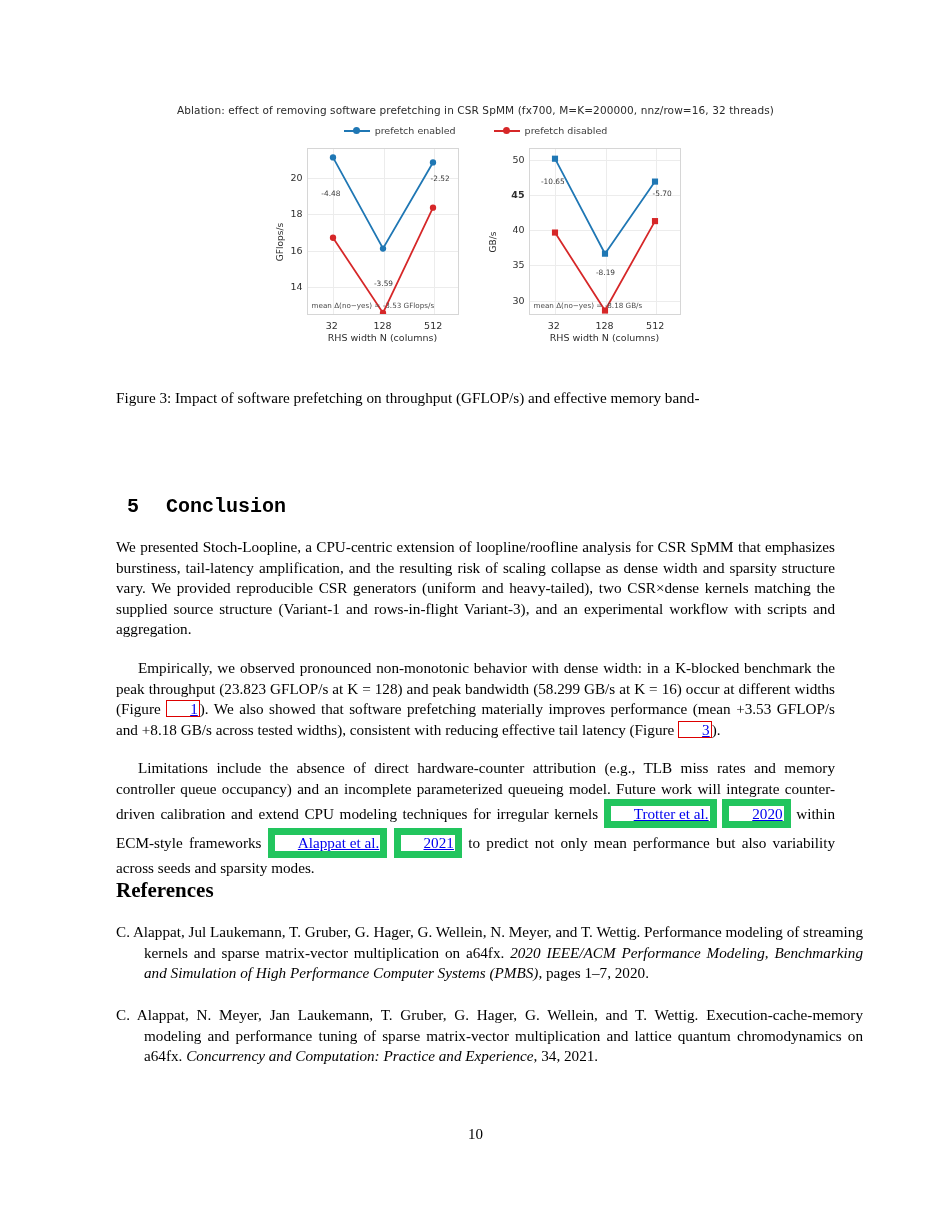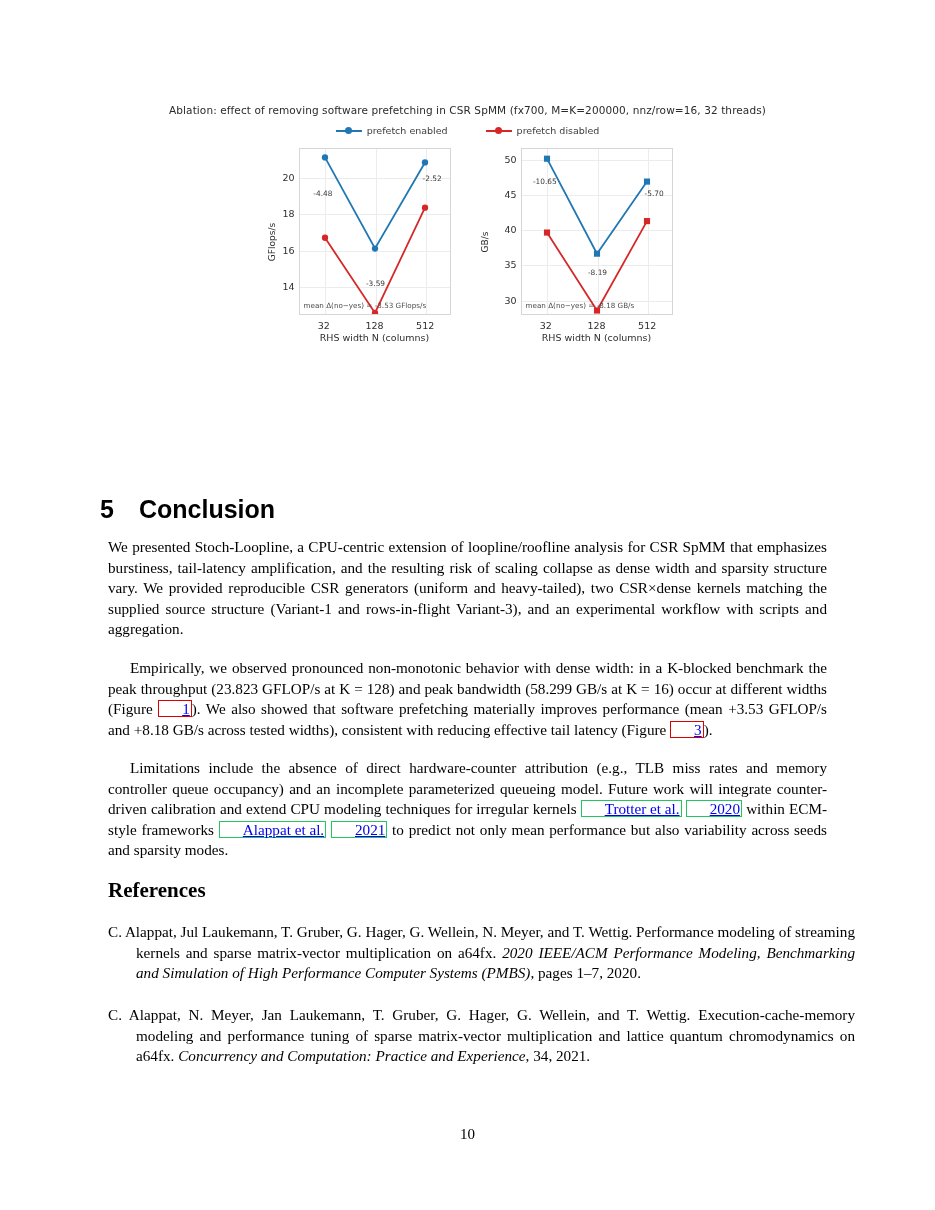--- a/index.html
+++ b/index.html
@@ -4,21 +4,21 @@
 <style>
   html, body { margin:0; padding:0; }
   body {
     width:935px; height:1210px;
     background:#ffffff;
     font-family:"Liberation Serif", serif;
     color:#000;
     position:relative;
     overflow:hidden;
   }
-  .page { position:relative; width:811px; height:1210px; }
+  .page { position:relative; width:811px; height:1210px;margin-left:8px; }
 
   
   .figure-block { position:absolute; left:0; top:104px; width:935px; }
   .fig-title {
     text-align:center;
     font-family:"DejaVu Sans", sans-serif;
     font-size:10.5px;
     color:#2a2a2a;
     letter-spacing:0.1px;
   }
@@ -106,24 +106,24 @@
     font-size:15.2px;
     line-height:20.6px;
     text-align:justify;
     text-justify:inter-word;
     color:#000;
   }
   .caption { top:388px; }
   .caption .hang { display:block; }
 
   h2.section {
-    position:absolute; left:100px; top:495px;
-    font-size:25px; font-weight:bold;
+    position:absolute; left:119px; top:495px;
+    font-size:20px; font-weight:bold;
     margin:0;
-    font-family:Liberation Sans, sans-serif;
+    font-family:Liberation Mono, monospace;
   }
   h2.section .num { display:inline-block; width:39px; }
 
   .para { margin:0; }
   .p1 { top:537px; }
   .p2 { top:658px; }
   .p3 { top:758px; }
   .indent { text-indent:22px; }
 
   h2.refs {
@@ -142,21 +142,21 @@
   .ref2 { top:1005px; }
   .it { font-style:italic; }
 
   .linkbox-red {
     border:1px solid #dd0000;
     padding:0 1px;
     line-height:1;
     display:inline-block;
   }
   .linkbox-green {
-    border:1px solid #22c55e;
+    border:7px solid #22c55e;
     padding:0 1px;
     line-height:1;
     display:inline-block;
   }
 
   .pagenum {
     position:absolute; left:0; top:1126px; width:935px;
     text-align:center; font-size:15px;
   }
 </style>
@@ -246,31 +246,32 @@
             </svg>
           <div class="mean-note">mean Δ(no−yes) = -8.18 GB/s</div>
         <div class="delta-lab" style="left: 23.3333px; top: 32px;">-10.65</div>
             <div class="delta-lab" style="left: 76px; top: 123.496px;">-8.19</div>
             <div class="delta-lab" style="left: 132.667px; top: 44.2059px;">-5.70</div>
           </div>
         <div class="xlabel">RHS width N (columns)</div>
       <div class="ytick" style="top: 157.563px;">30</div>
           <div class="ytick" style="top: 122.479px;">35</div>
           <div class="ytick" style="top: 87.395px;">40</div>
-          <div class="ytick" style="top: 52.3109px;">45</div>
+          <div class="ytick" style="top: 52.3109px; font-weight: bold;">45</div>
           <div class="ytick" style="top: 17.2269px;">50</div>
           <div class="xtick" style="left: 67.3333px;">32</div>
           <div class="xtick" style="left: 118px;">128</div>
           <div class="xtick" style="left: 168.667px;">512</div>
         </div>
 
     </div>
   </div>
 
   <div class="body-text caption">
+    <span class="hang">Figure 3: Impact of software prefetching on throughput (GFLOP/s) and effective memory band-</span>
   </div>
 
   <h2 class="section">
     <span class="num">5</span><span>Conclusion</span>
   </h2>
 
   <p class="body-text para p1">We presented Stoch-Loopline, a CPU-centric extension of loopline/roofline analysis for CSR SpMM that emphasizes burstiness, tail-latency amplification, and the resulting risk of scaling collapse as dense width and sparsity structure vary. We provided reproducible CSR generators (uniform and heavy-tailed), two CSR×dense kernels matching the supplied source structure (Variant-1 and rows-in-flight Variant-3), and an experimental workflow with scripts and aggregation.</p>
 
   <p class="body-text para p2 indent"><span>Empirically, we observed pronounced non-monotonic behavior with dense width: in a K-blocked benchmark the peak throughput (23.823 GFLOP/s at K = 128) and peak bandwidth (58.299 GB/s at K = 16) occur at different widths (Figure </span><a class="linkbox-red" href="#">1</a><span>). We also showed that software prefetching materially improves performance (mean +3.53 GFLOP/s and +8.18 GB/s across tested widths), consistent with reducing effective tail latency (Figure </span><a class="linkbox-red" href="#">3</a><span>).</span></p>
 

